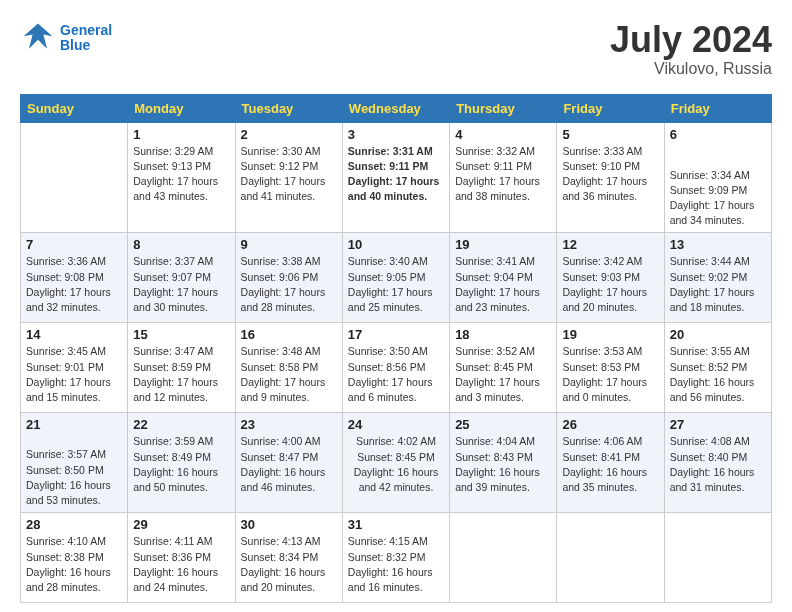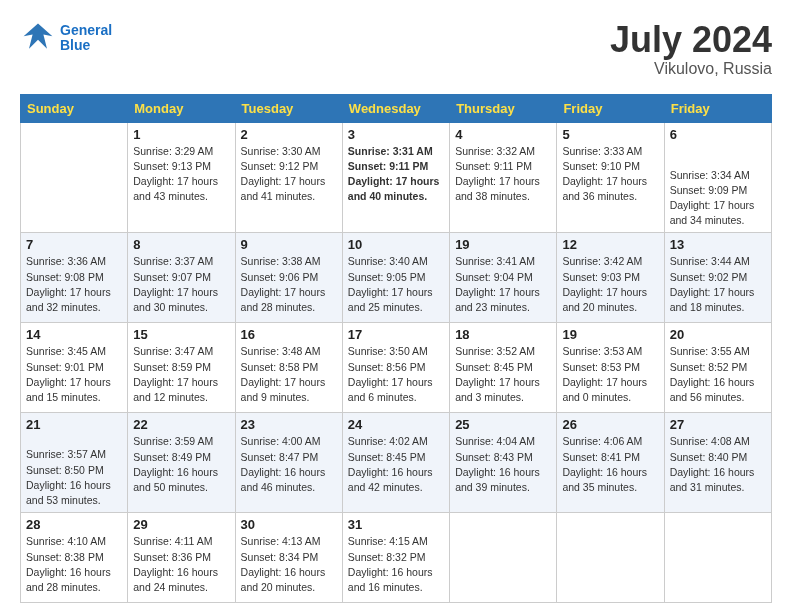--- a/index.html
+++ b/index.html
@@ -284,21 +284,21 @@
         </td>
         <td>
           <div class="day-number">23</div>
           <div class="day-info" style="white-space: pre-line;">Sunrise: 4:00 AM
 Sunset: 8:47 PM
 Daylight: 16 hours
 and 46 minutes.</div>
         </td>
         <td>
           <div class="day-number">24</div>
-          <div class="day-info" style="white-space: pre-line;">Sunrise: 4:02 AM
+          <div class="day-info" style="white-space: pre-line; text-align: center;">Sunrise: 4:02 AM
 Sunset: 8:45 PM
 Daylight: 16 hours
 and 42 minutes.</div>
         </td>
         <td>
           <div class="day-number">25</div>
           <div class="day-info" style="white-space: pre-line;">Sunrise: 4:04 AM
 Sunset: 8:43 PM
 Daylight: 16 hours
 and 39 minutes.</div>

